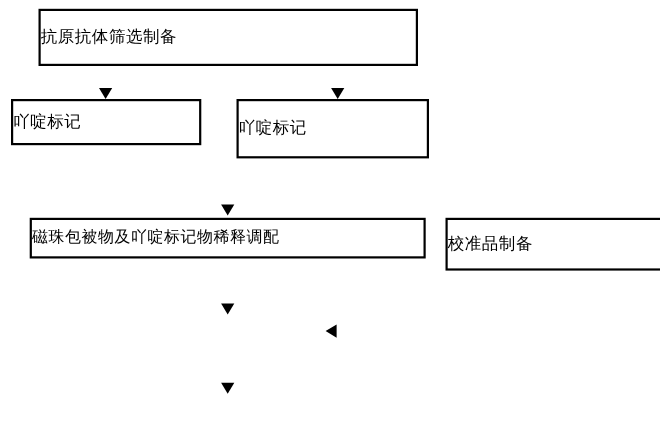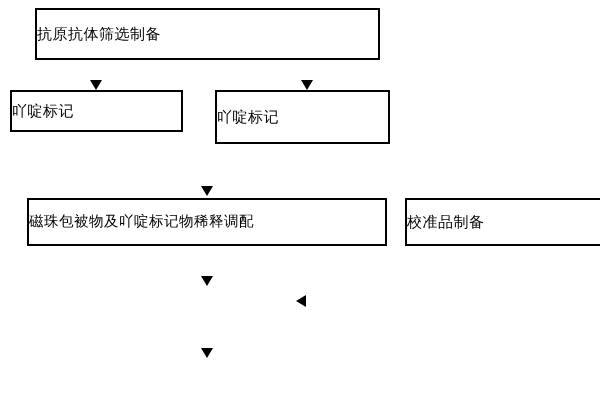--- a/index.html
+++ b/index.html
@@ -78,21 +78,21 @@
   <div class="node" style="left:215px; top:90px; width:175px; height:54px;">
     <span>吖啶标记</span>
   </div>
 
   <div class="vline" style="left:95px; top:132px; height:28px;"></div>
   <div class="vline" style="left:301px; top:132px; height:28px;"></div>
   <div class="hline" style="left:95px; top:158px; width:208px;"></div>
   <div class="vline" style="left:206px; top:158px; height:30px;"></div>
   <div class="arrow-down" style="left:201px; top:186px;"></div>
 
-  <div class="node small" style="left:27px; top:198px; width:360px; height:48px;">
+  <div class="node small" style="left:27px; top:198px; width:360px; height:37px;">
     <span>磁珠包被物及吖啶标记物稀释调配</span>
   </div>
 
   <div class="node" style="left:405px; top:198px; width:199px; height:48px;">
     <span>校准品制备</span>
   </div>
 
   <div class="vline" style="left:206px; top:246px; height:32px;"></div>
   <div class="arrow-down" style="left:201px; top:276px;"></div>
 

